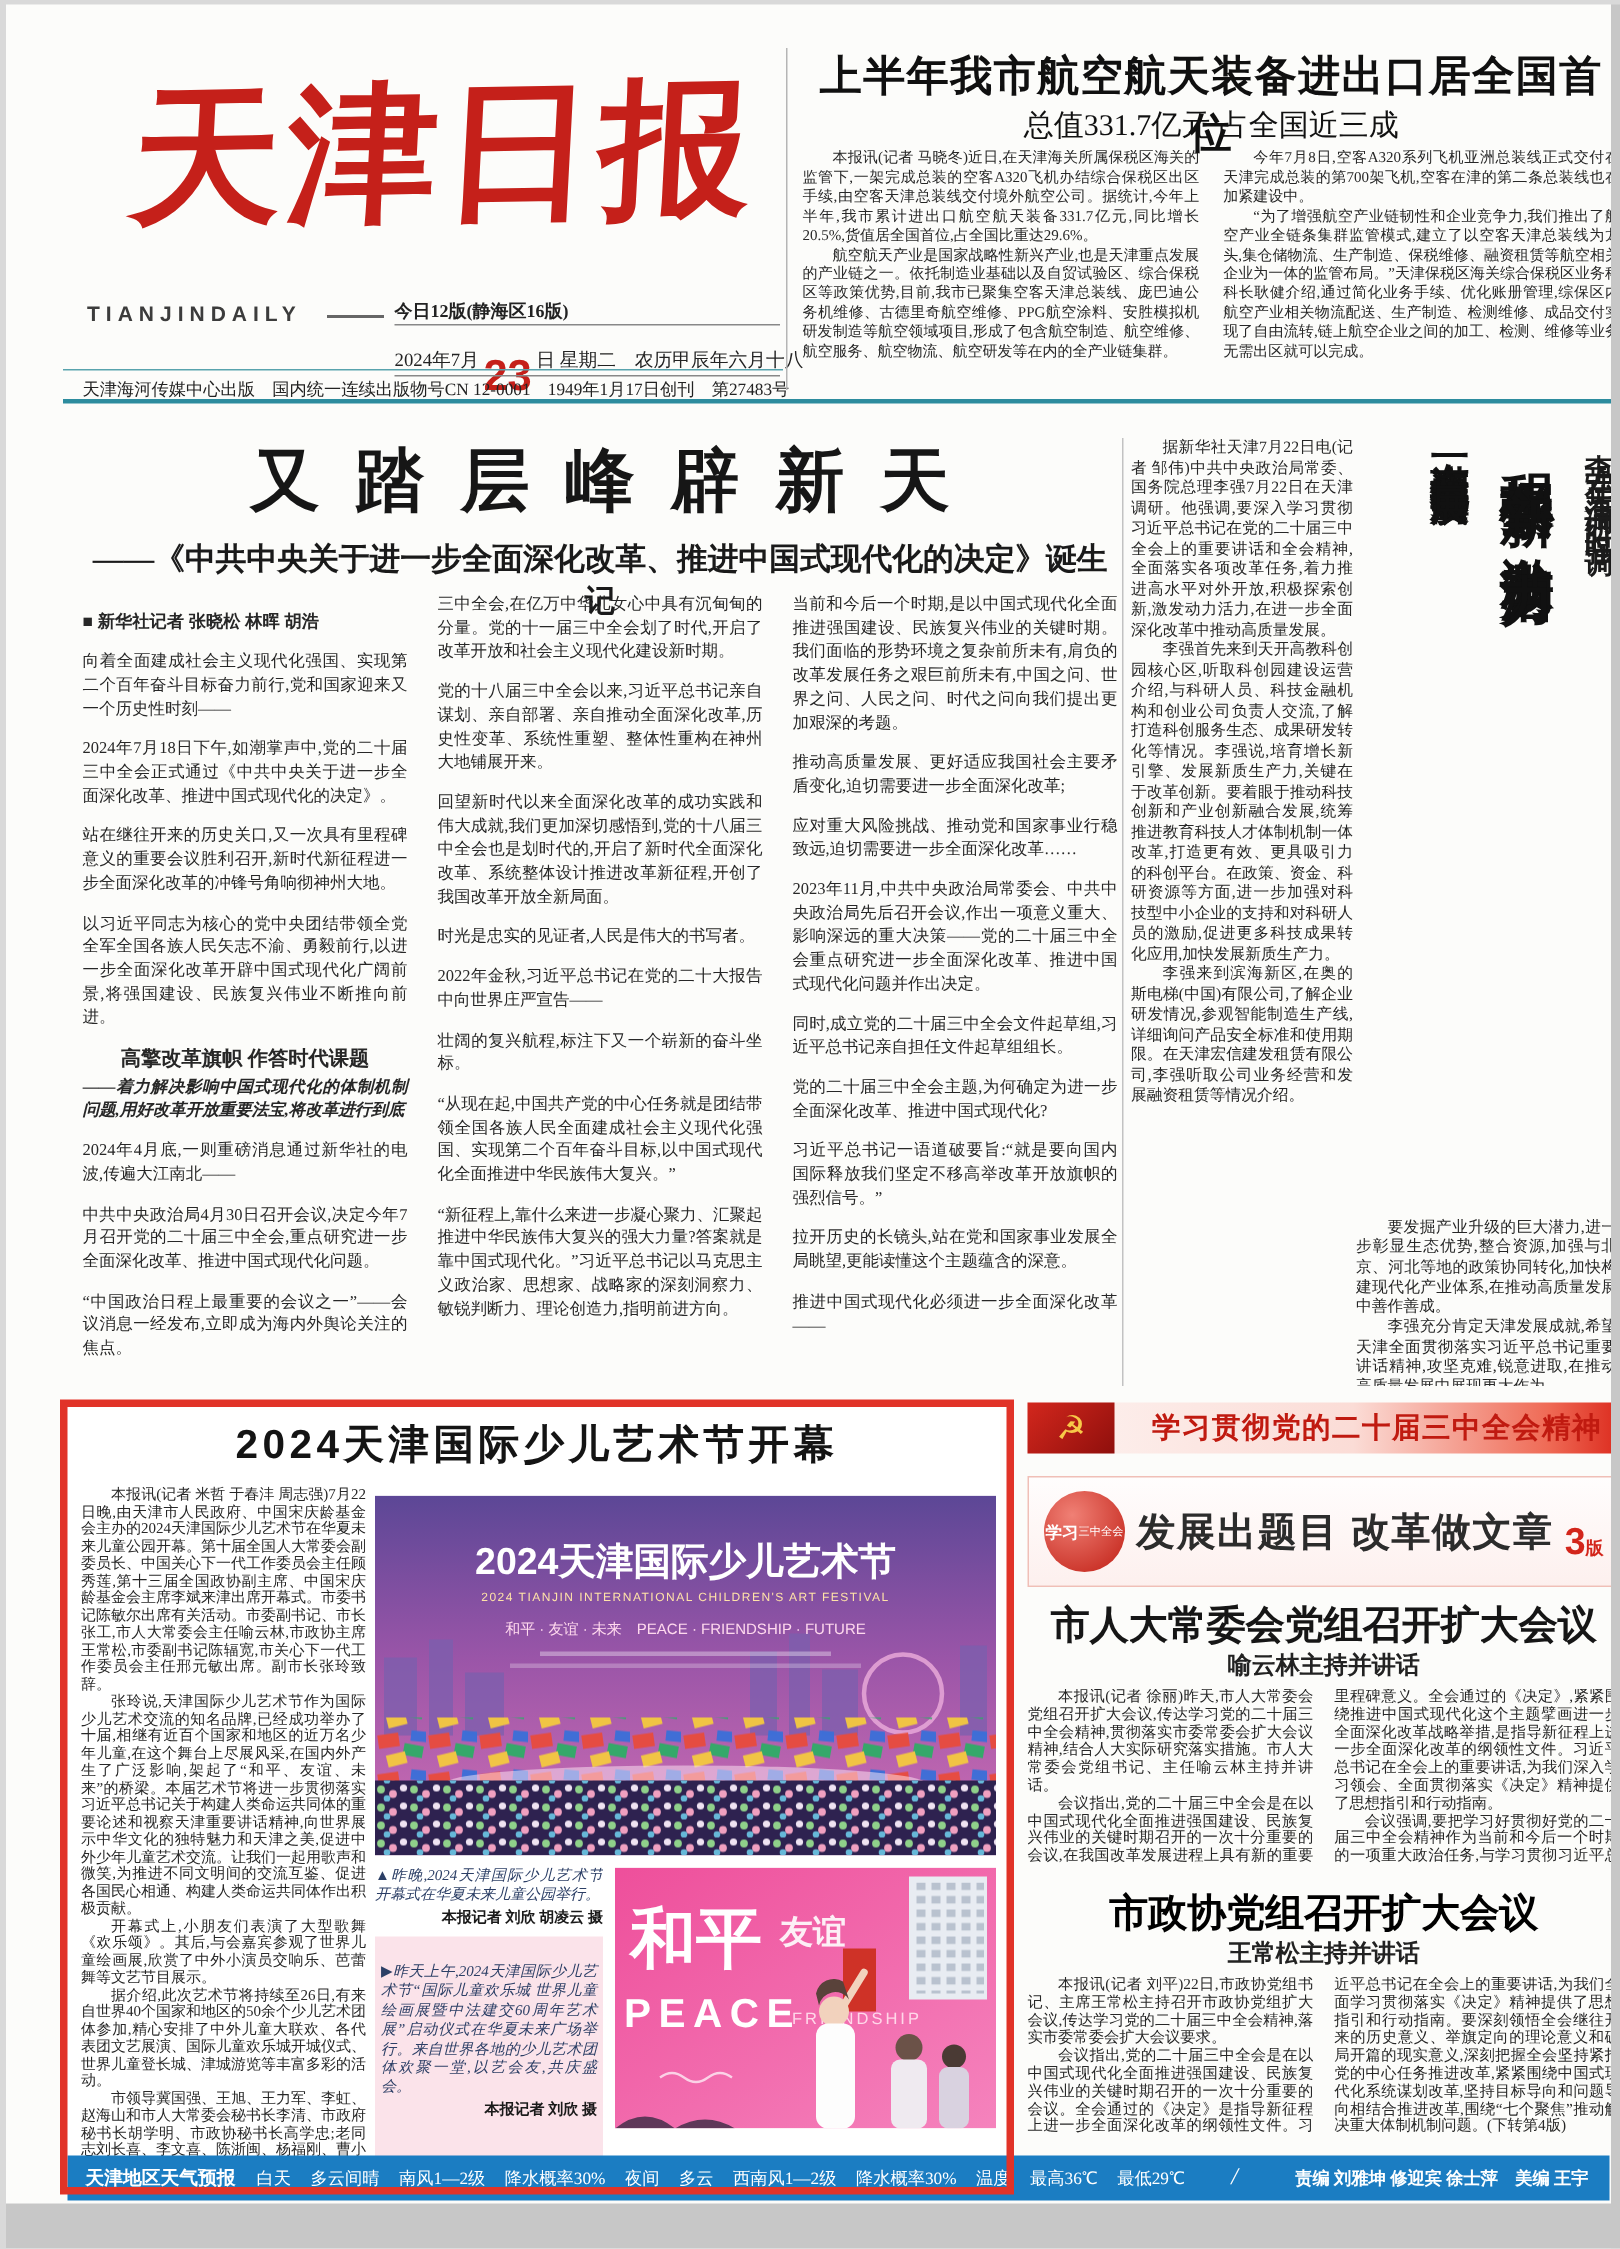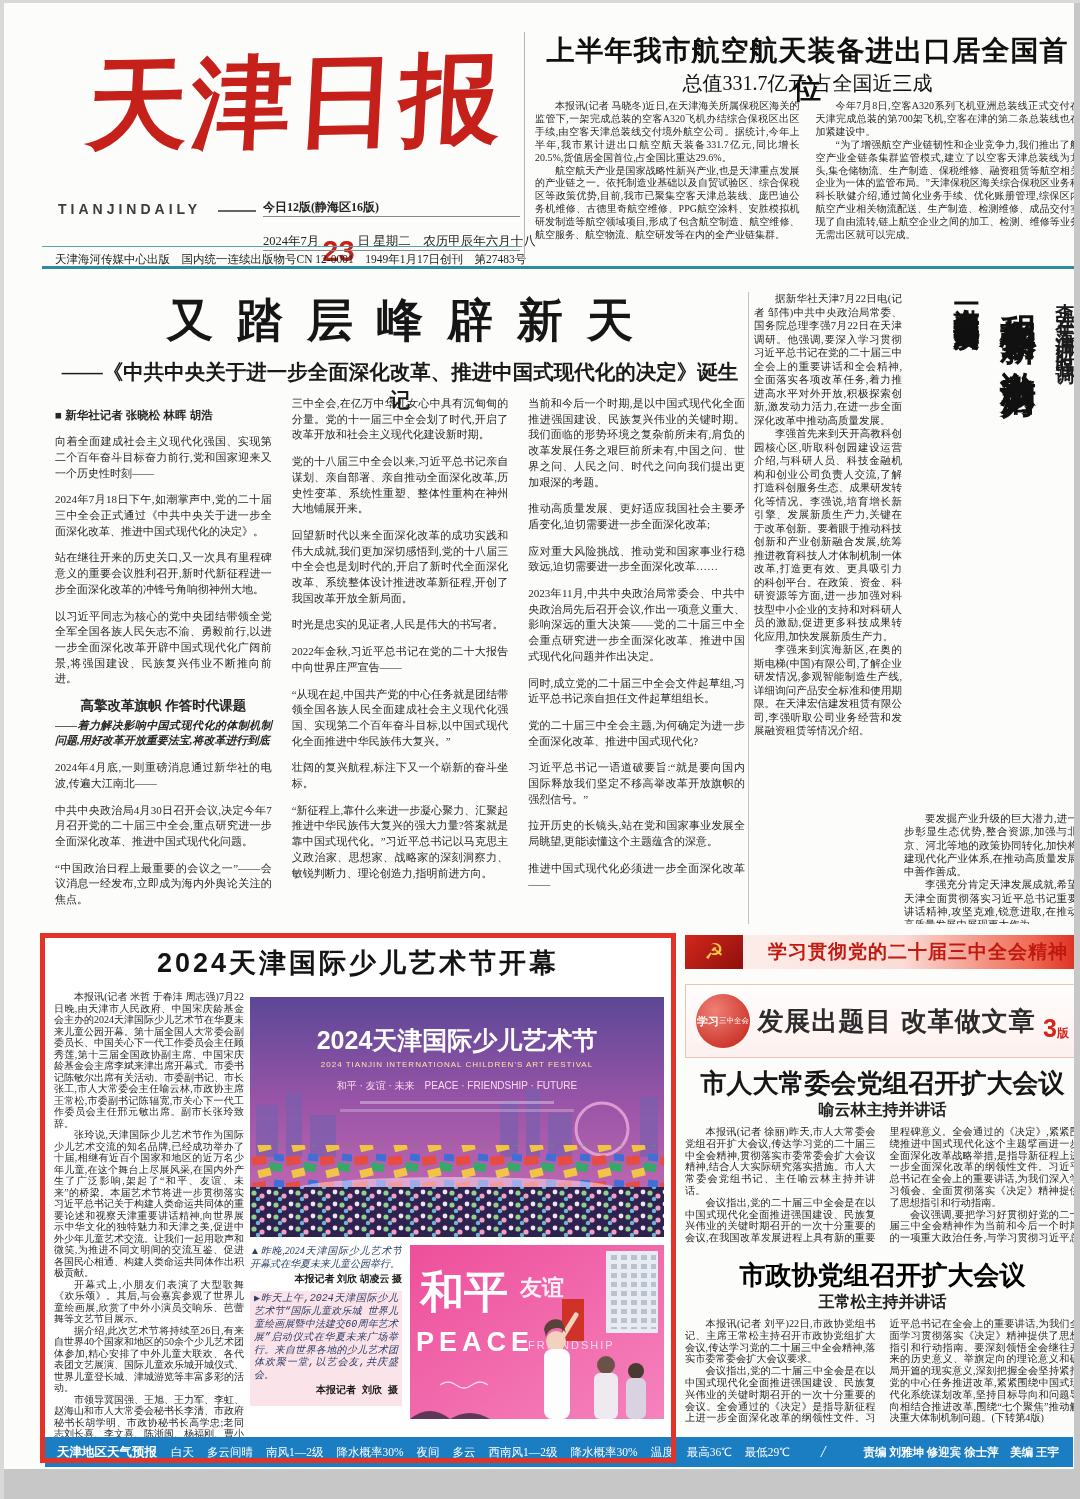--- a/index.html
+++ b/index.html
@@ -60,21 +60,21 @@
   .fest-content{left:40px;top:933px;width:636px;height:530px;z-index:2;}
   .fest-head{position:absolute;left:5px;top:12px;width:626px;text-align:center;font-size:27px;
              font-weight:bold;letter-spacing:3px;color:#141414;
              font-family:"Liberation Sans","DejaVu Sans",sans-serif;}
   .fest-col{position:absolute;left:14px;top:58px;width:190px;height:462px;font-size:10px;
             line-height:11.5px;text-align:justify;overflow:hidden;}
   .photo1{position:absolute;left:210px;top:64px;width:414px;height:240px;overflow:hidden;}
   .cap-col{position:absolute;left:210px;top:312px;width:152px;height:208px;font-size:10px;line-height:12.8px;
            font-style:italic;color:#2c3f66;text-align:justify;overflow:hidden;}
   .cap-credit{text-align:right;font-style:normal;font-weight:bold;color:#1a1a1a;margin:2px 0 6px 0;}
-  .cap2-box{background:#fbe3ea;padding:2px 4px;font-family:Liberation Mono, monospace;}
+  .cap2-box{background:#fbe3ea;padding:18px 4px;}
   .photo2{position:absolute;left:370px;top:312px;width:254px;height:174px;overflow:hidden;}
   .fest-border{left:40px;top:933px;width:636px;height:530px;border:5px solid #e13328;
                box-sizing:border-box;z-index:6;pointer-events:none;}
   
   .rc-banner{left:685px;top:935px;width:395px;height:34px;display:flex;align-items:center;
              background:linear-gradient(90deg,#fdf3f1 0%,#fbdcd6 55%,#ef6a55 88%,#dc2b1e 100%);}
   .rc-banner-emblem{width:58px;height:34px;background:linear-gradient(135deg,#d3271d,#8f0f0c);
                     display:flex;align-items:center;justify-content:center;color:#f7c948;font-size:22px;}
   .rc-banner-text{flex:1;text-align:right;padding-right:12px;color:#c01a10;font-weight:bold;
                   font-size:19px;letter-spacing:1px;font-family:"Liberation Sans","DejaVu Sans",sans-serif;}
@@ -154,22 +154,22 @@
     <p class="crosshead-sub">——着力解决影响中国式现代化的体制机制问题,用好改革开放重要法宝,将改革进行到底</p>
     <div>
         <p>2024年4月底,一则重磅消息通过新华社的电波,传遍大江南北——</p>
         <p>中共中央政治局4月30日召开会议,决定今年7月召开党的二十届三中全会,重点研究进一步全面深化改革、推进中国式现代化问题。</p>
         <p>“中国政治日程上最重要的会议之一”——会议消息一经发布,立即成为海内外舆论关注的焦点。</p>
         <p>三中全会,在亿万中华儿女心中具有沉甸甸的分量。党的十一届三中全会划了时代,开启了改革开放和社会主义现代化建设新时期。</p>
         <p>党的十八届三中全会以来,习近平总书记亲自谋划、亲自部署、亲自推动全面深化改革,历史性变革、系统性重塑、整体性重构在神州大地铺展开来。</p>
         <p>回望新时代以来全面深化改革的成功实践和伟大成就,我们更加深切感悟到,党的十八届三中全会也是划时代的,开启了新时代全面深化改革、系统整体设计推进改革新征程,开创了我国改革开放全新局面。</p>
         <p>时光是忠实的见证者,人民是伟大的书写者。</p>
         <p>2022年金秋,习近平总书记在党的二十大报告中向世界庄严宣告——</p>
+        <p>壮阔的复兴航程,标注下又一个崭新的奋斗坐标。</p>
         <p>“从现在起,中国共产党的中心任务就是团结带领全国各族人民全面建成社会主义现代化强国、实现第二个百年奋斗目标,以中国式现代化全面推进中华民族伟大复兴。”</p>
-        <p>壮阔的复兴航程,标注下又一个崭新的奋斗坐标。</p>
         <p>“新征程上,靠什么来进一步凝心聚力、汇聚起推进中华民族伟大复兴的强大力量?答案就是靠中国式现代化。”习近平总书记以马克思主义政治家、思想家、战略家的深刻洞察力、敏锐判断力、理论创造力,指明前进方向。</p>
         <p>当前和今后一个时期,是以中国式现代化全面推进强国建设、民族复兴伟业的关键时期。我们面临的形势环境之复杂前所未有,肩负的改革发展任务之艰巨前所未有,中国之问、世界之问、人民之问、时代之问向我们提出更加艰深的考题。</p>
         <p>推动高质量发展、更好适应我国社会主要矛盾变化,迫切需要进一步全面深化改革;</p>
         <p>应对重大风险挑战、推动党和国家事业行稳致远,迫切需要进一步全面深化改革……</p>
         <p>2023年11月,中共中央政治局常委会、中共中央政治局先后召开会议,作出一项意义重大、影响深远的重大决策——党的二十届三中全会重点研究进一步全面深化改革、推进中国式现代化问题并作出决定。</p>
         <p>同时,成立党的二十届三中全会文件起草组,习近平总书记亲自担任文件起草组组长。</p>
         <p>党的二十届三中全会主题,为何确定为进一步全面深化改革、推进中国式现代化?</p>
         <p>习近平总书记一语道破要旨:“就是要向国内国际释放我们坚定不移高举改革开放旗帜的强烈信号。”</p>
         <p>拉开历史的长镜头,站在党和国家事业发展全局眺望,更能读懂这个主题蕴含的深意。</p>
         <p>推进中国式现代化必须进一步全面深化改革——</p>

